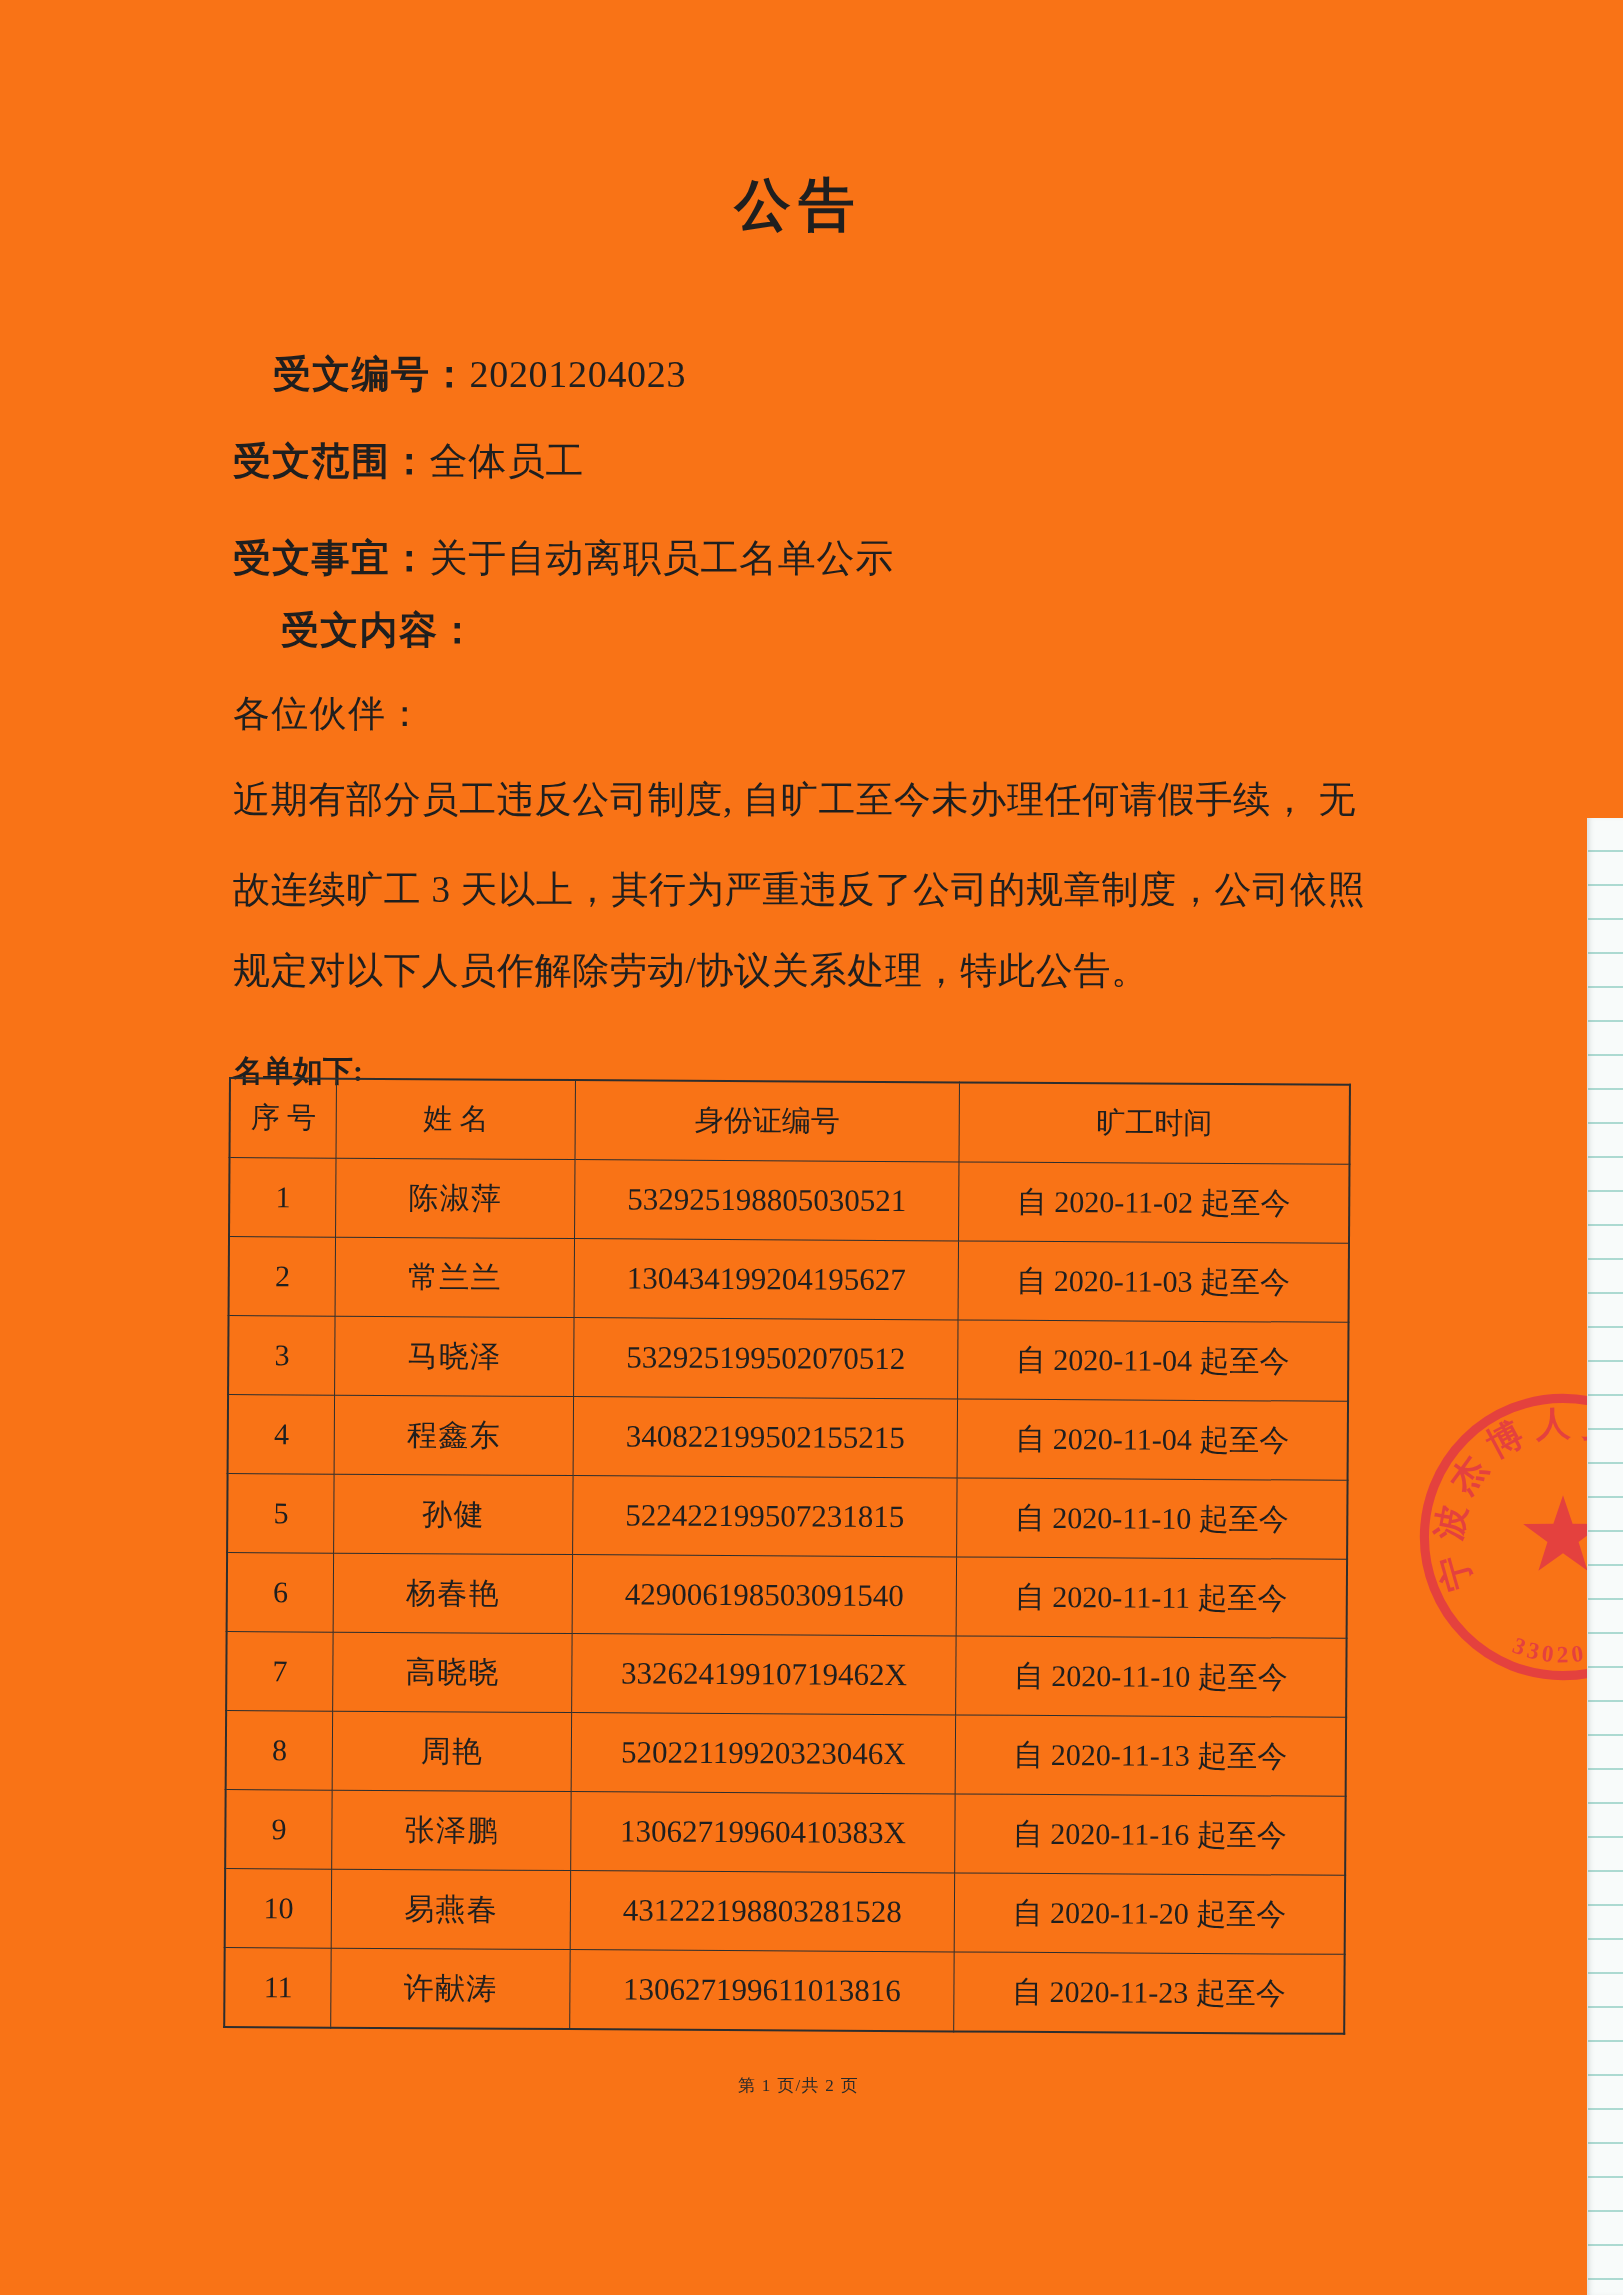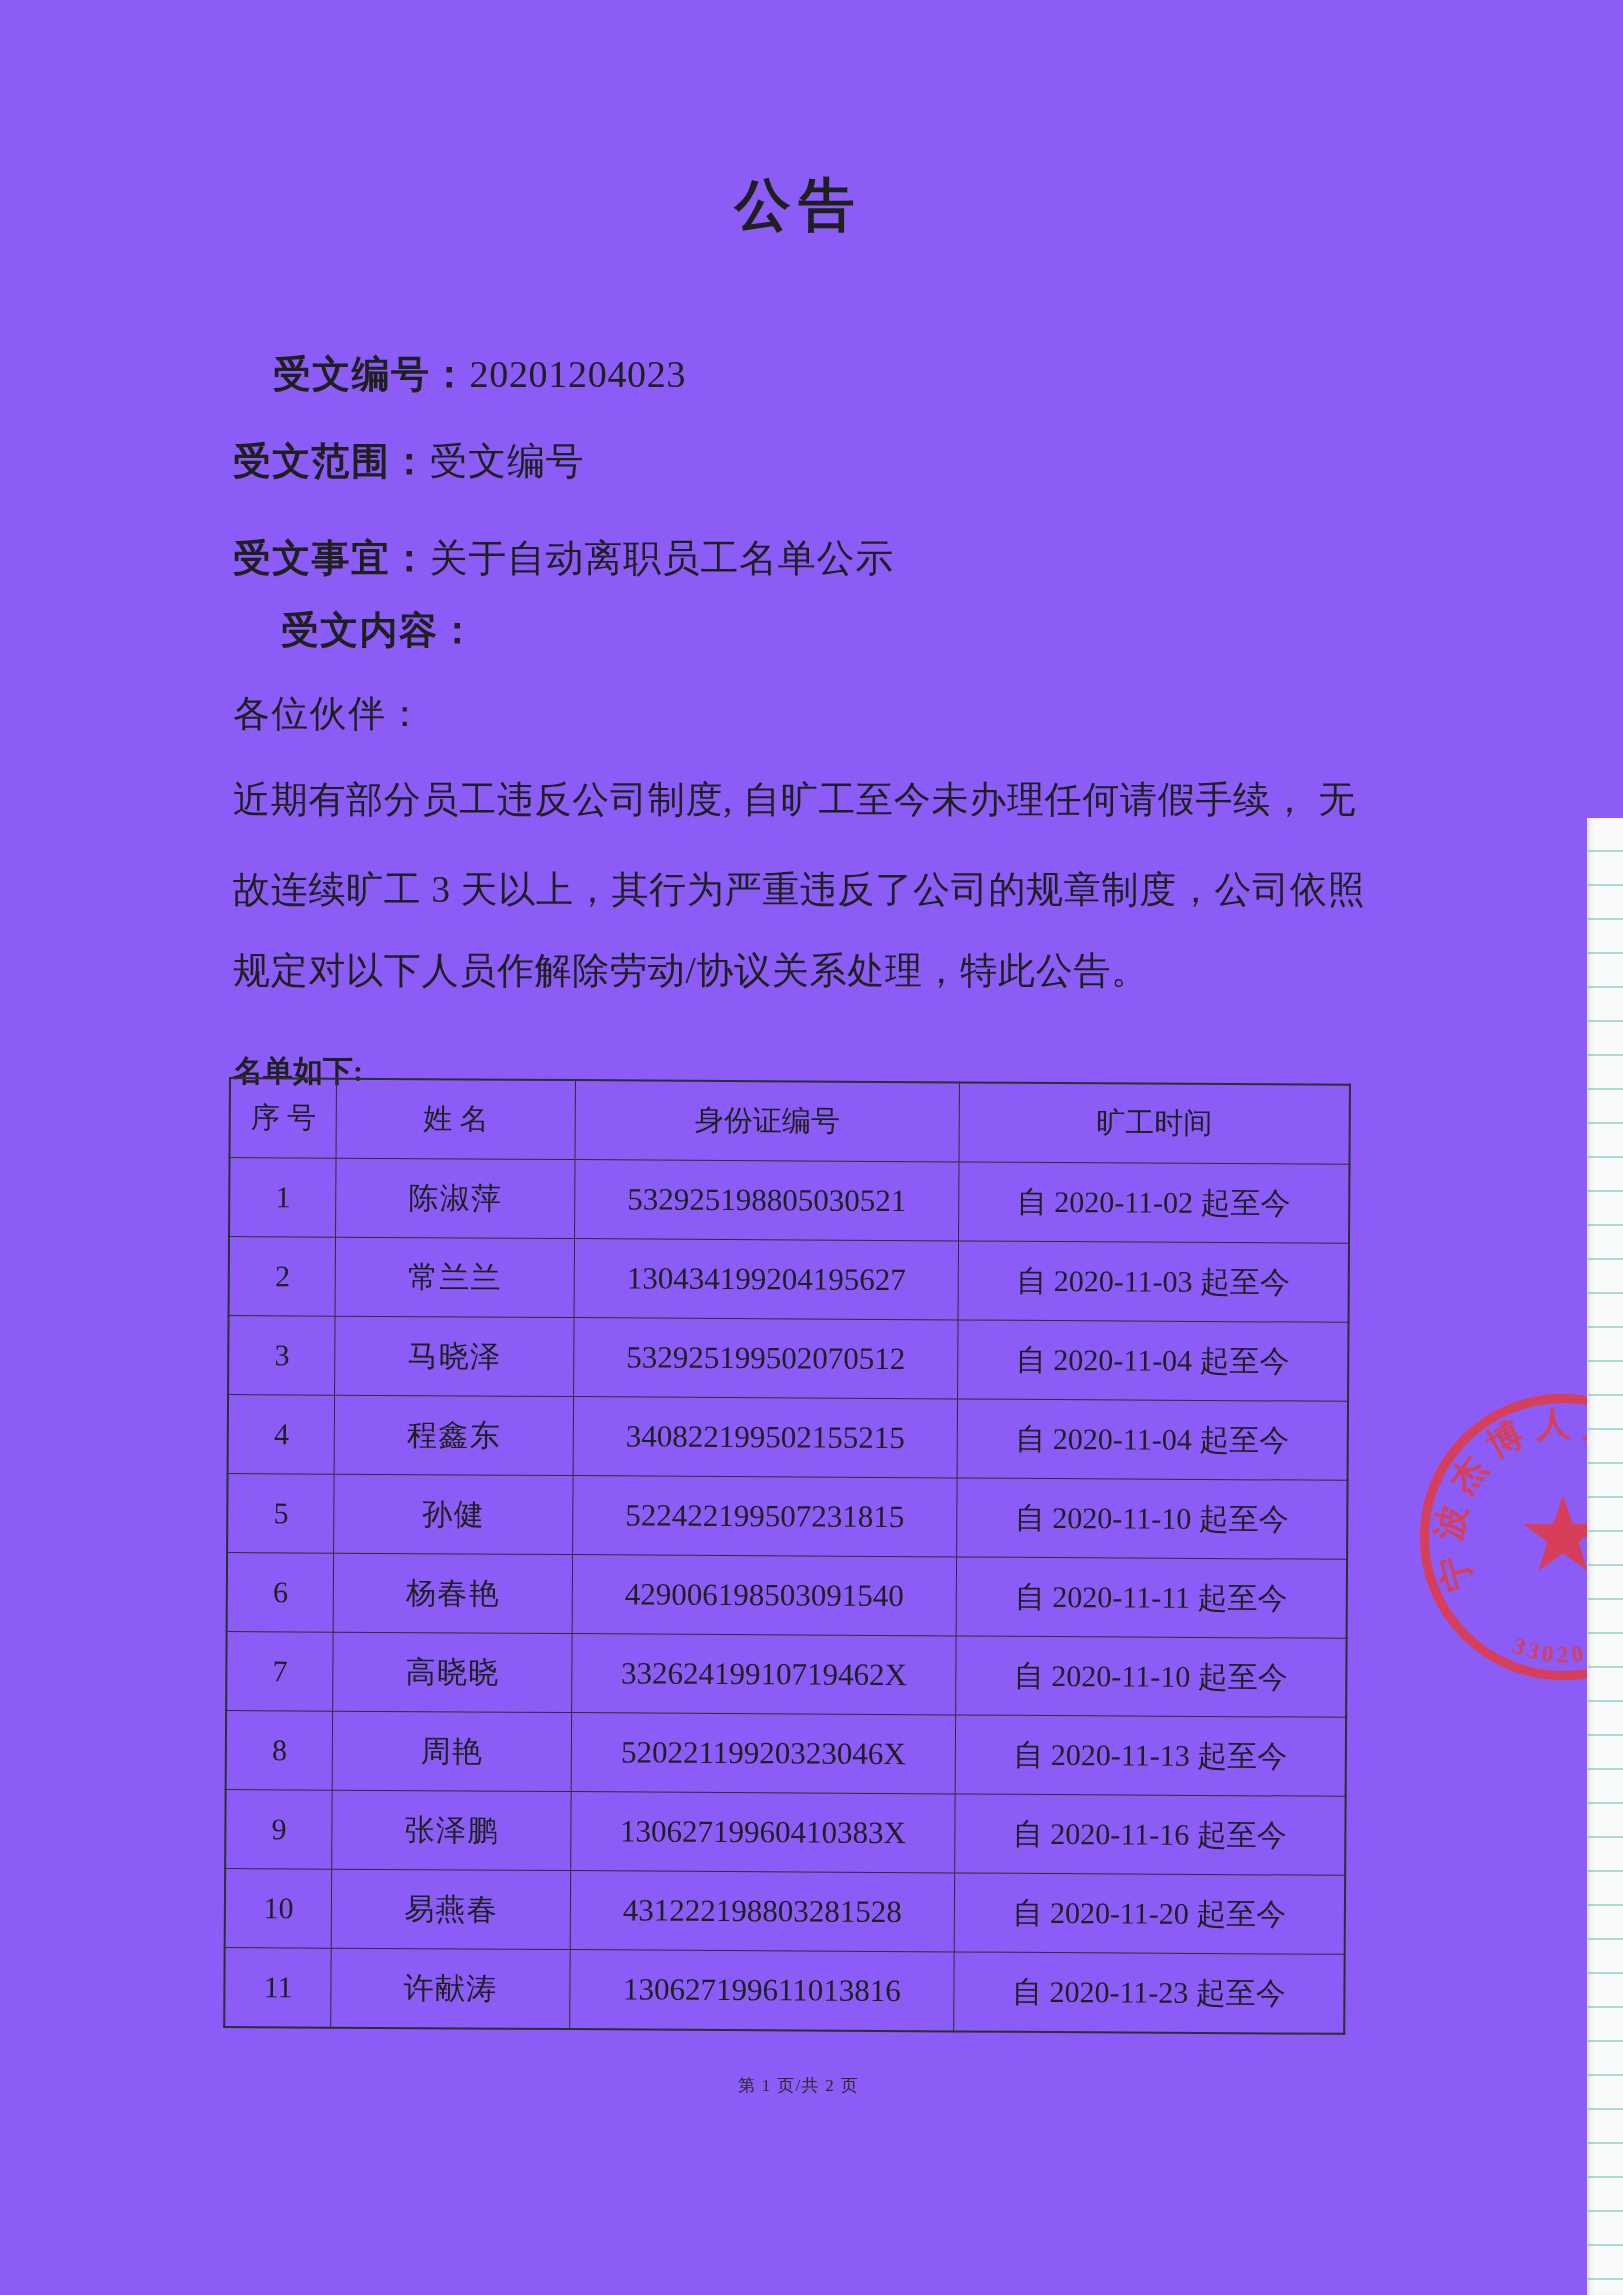--- a/index.html
+++ b/index.html
@@ -1,19 +1,19 @@
 <!DOCTYPE html>
 <html style="font-size:10.5px"><head>
 <meta charset="utf-8">
 <style>
   html,body { margin:0; padding:0; background:#ffffff; }
   .page {
     position:relative;
     width:1623px; height:2295px;
-    background:#8b5cf6;
+    background:#f97316;
     overflow:hidden;
     font-family:"Liberation Serif","DejaVu Serif",serif;
     color:#1f1f1f;
   }
   .title {
     position:absolute; top:168px; left:0; width:1597px;
     text-align:center;
     font-size:56px; font-weight:700; letter-spacing:7.9px;
   }
   .line { position:absolute; left:233px; white-space:nowrap; line-height:1.15; }
@@ -83,21 +83,21 @@
 <body>
 
 <div class="page">
 
   <div class="title">公告</div>
 
   <div class="line field f0">
     <span class="lbl">受文编号：</span><span class="val">20201204023</span>
   </div>
   <div class="line field f1">
-    <span class="lbl">受文范围：</span><span class="val">受文编号</span>
+    <span class="lbl">受文范围：</span><span class="val">全体员工</span>
   </div>
   <div class="line field f2">
     <span class="lbl">受文事宜：</span><span class="val">关于自动离职员工名单公示</span>
   </div>
   <div class="line field f3">
     <span class="lbl">受文内容：</span><span class="val"></span>
   </div>
 
   <div class="line salutation">各位伙伴：</div>
 

